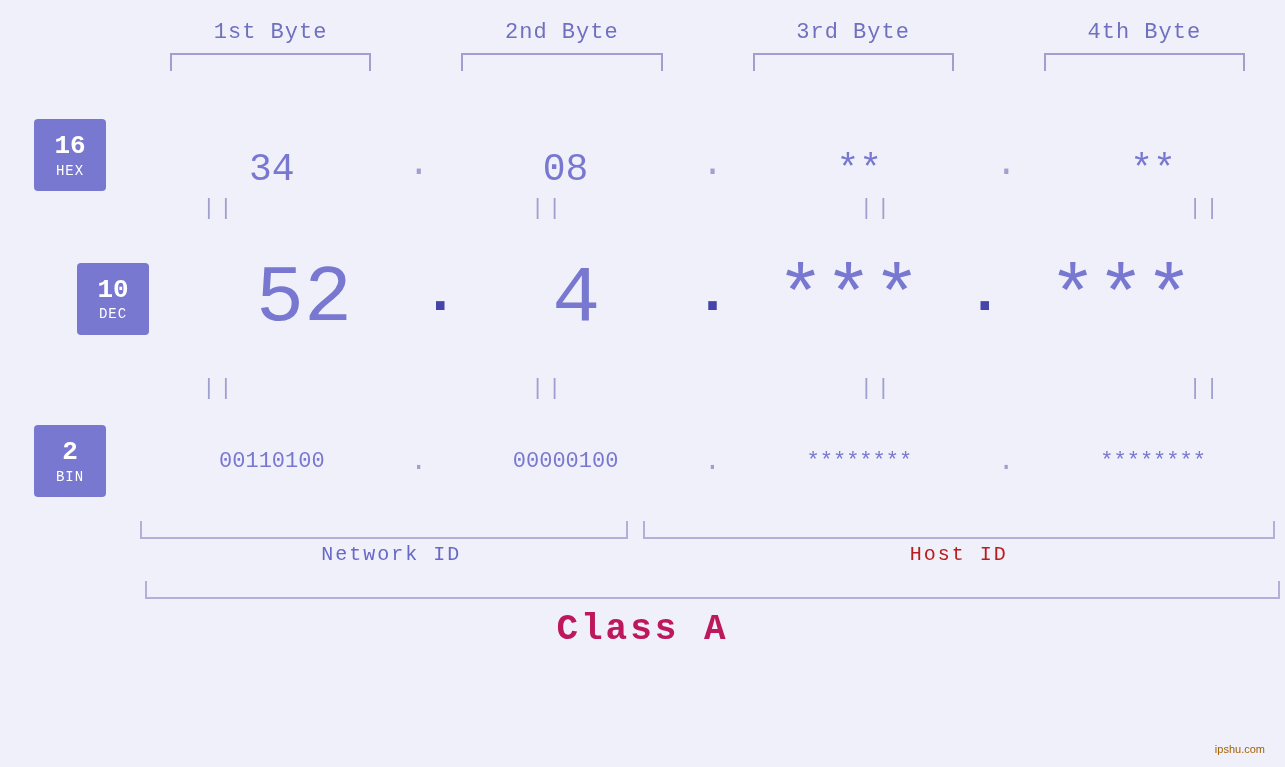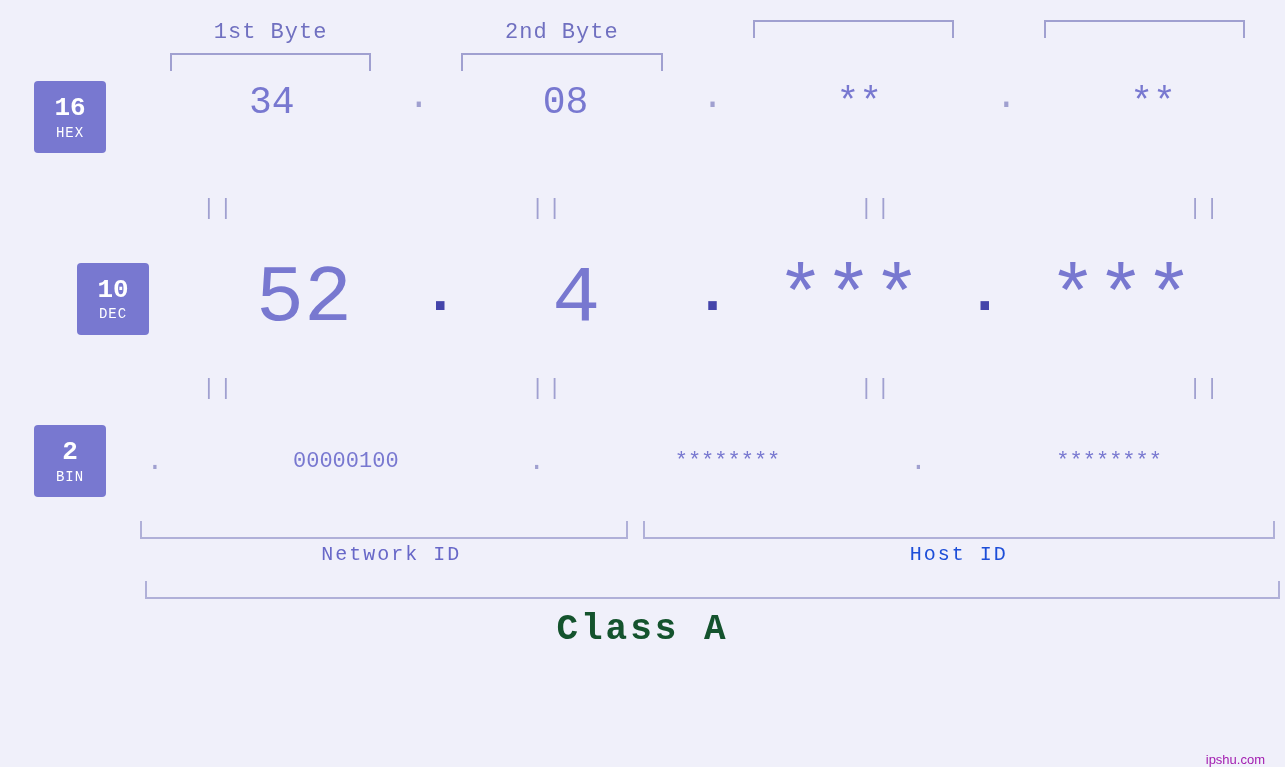--- a/index.html
+++ b/index.html
@@ -115,32 +115,32 @@
       width: 30px;
     }
 
     .equals-sign {
       color: #a0a0d0;
       font-size: 22px;
       letter-spacing: 4px;
     }
 
     .class-label {
-      color: #14532d;
+      color: #be185d;
       font-size: 36px;
       font-weight: bold;
       letter-spacing: 3px;
     }
 
     .watermark {
       position: absolute;
-      bottom: 0;
+      bottom: 12px;
       right: 20px;
-      color: #a21caf;
-      font-size: 13px;
+      color: #a16207;
+      font-size: 11px;
       font-family: Arial, sans-serif;
     }
 
     .badge-spacer {
       width: 140px;
       display: flex;
       align-items: center;
       justify-content: center;
       flex-shrink: 0;
     }
@@ -169,29 +169,31 @@
       <span class="byte-label">1st Byte</span>
       <div class="bracket-top"></div>
     </div>
     <div style="width:30px;"></div>
     <div class="byte-col">
       <span class="byte-label">2nd Byte</span>
       <div class="bracket-top"></div>
     </div>
     <div style="width:30px;"></div>
     <div class="byte-col">
+      <span class="byte-label">3rd Byte</span>
       <div class="bracket-top"></div>
     </div>
     <div style="width:30px;"></div>
     <div class="byte-col">
+      <span class="byte-label">4th Byte</span>
       <div class="bracket-top"></div>
     </div>
   </div>
 
-  <div style="display:flex; width:1285px; align-items:flex-start; height:110px;">
+  <div style="display:flex; width:1285px; align-items:flex-end; height:110px;">
     <div class="badge-spacer">
       <div class="badge">
         <span class="badge-num">16</span>
         <span class="badge-label">HEX</span>
       </div>
     </div>
     <div class="data-row">
       <div class="cell">
         <span class="cell-value hex-val">34</span>
       </div>
@@ -273,20 +275,23 @@
   </div>
 
   <div style="display:flex; width:1285px; align-items:center; height:110px;">
     <div class="badge-spacer">
       <div class="badge">
         <span class="badge-num">2</span>
         <span class="badge-label">BIN</span>
       </div>
     </div>
     <div class="data-row">
+      <div class="cell">
+        <span class="cell-value bin-val">00110100</span>
+      </div>
       <div class="dot-bin" style="color:#a0a0d0;">.</div>
       <div class="cell">
         <span class="cell-value bin-val">00000100</span>
       </div>
       <div class="dot-bin" style="color:#a0a0d0;">.</div>
       <div class="cell">
         <span class="cell-value bin-val">********</span>
       </div>
       <div class="dot-bin" style="color:#a0a0d0;">.</div>
       <div class="cell">
@@ -299,21 +304,21 @@
 
     <div style="position:absolute; left:140px; right:50%; top:0; height:18px; border-bottom:2px solid #b0b0d8; border-left:2px solid #b0b0d8; border-right:2px solid #b0b0d8; margin-right:15px;"></div>
 
     <div style="position:absolute; left:50%; right:10px; top:0; height:18px; border-bottom:2px solid #b0b0d8; border-left:2px solid #b0b0d8; border-right:2px solid #b0b0d8;"></div>
 
     <div style="position:absolute; left:140px; width:calc(50% - 140px); top:22px; text-align:center;">
       <span style="color:#6868c8; font-size:20px; letter-spacing:2px;">Network ID</span>
     </div>
 
     <div style="position:absolute; left:50%; right:10px; top:22px; text-align:center;">
-      <span style="color:#1d4ed8; font-size:20px; letter-spacing:2px;">Host ID</span>
+      <span style="color:#b91c1c; font-size:20px; letter-spacing:2px;">Host ID</span>
     </div>
   </div>
 
   <div style="width:calc(1285px - 150px); margin-left:140px; height:18px; border-bottom:2px solid #b0b0d8; border-left:2px solid #b0b0d8; border-right:2px solid #b0b0d8; margin-top:5px;"></div>
 
   <div style="width:100%; text-align:center; margin-top:10px;">
     <span class="class-label">Class A</span>
   </div>
 
   <div class="watermark">

